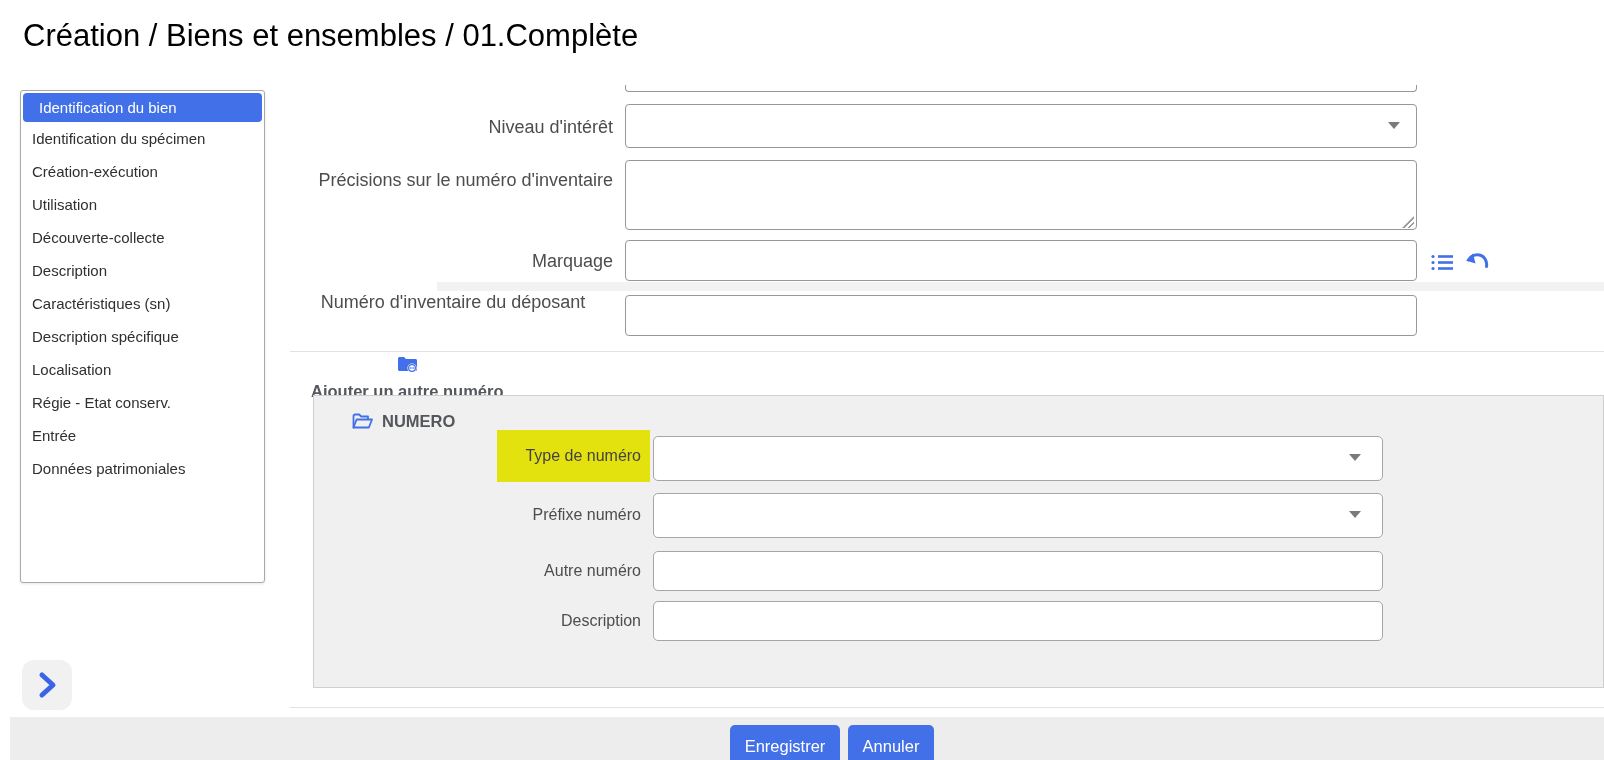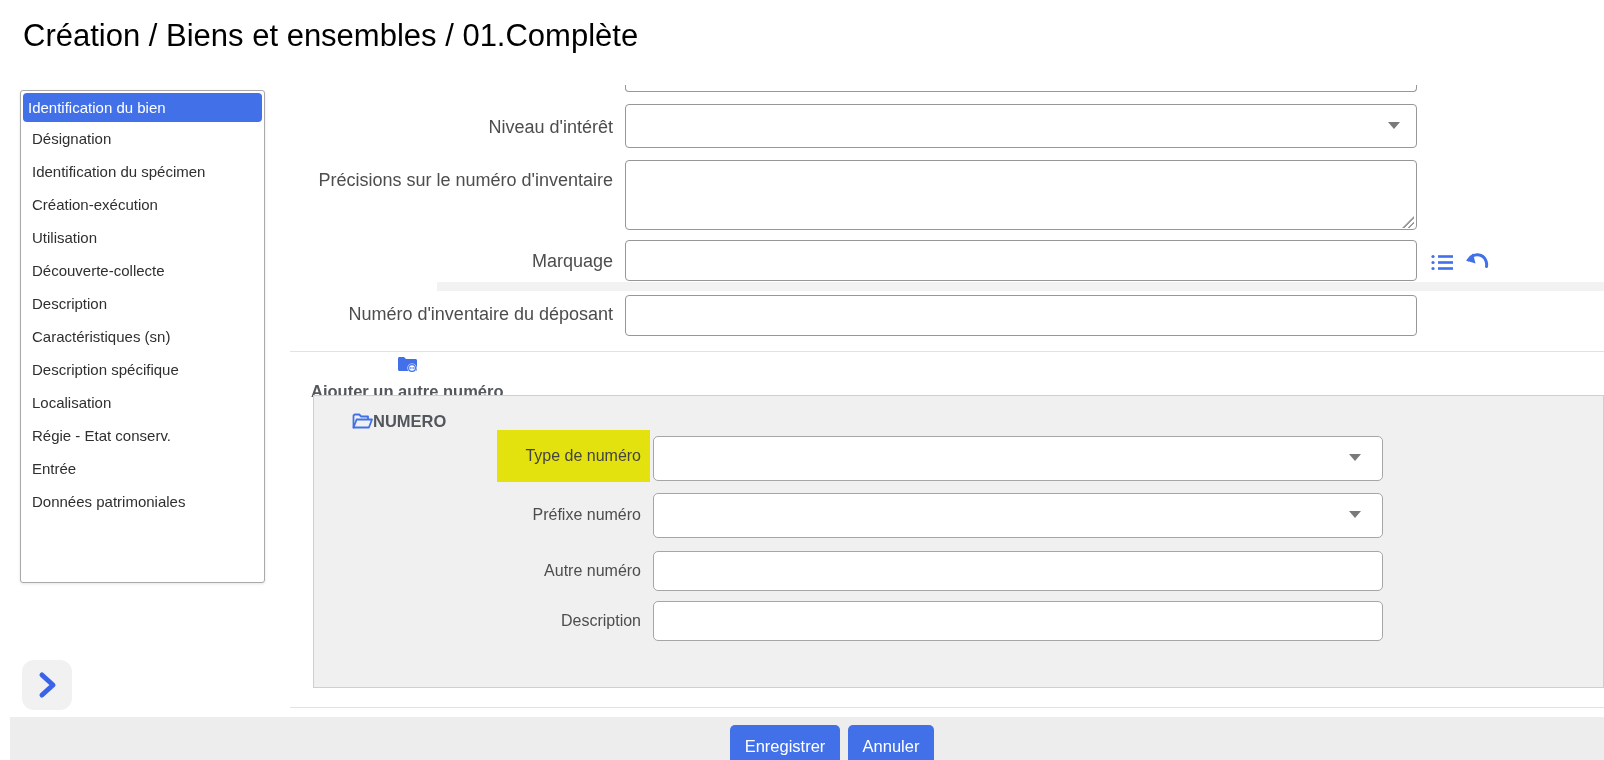--- a/index.html
+++ b/index.html
@@ -17,21 +17,21 @@
     position:absolute; left:20px; top:90px; width:245px; height:493px;
     background:#fff; border:1px solid #a9a9a9; border-radius:3px;
     overflow:hidden; box-shadow:0 1px 3px rgba(0,0,0,0.10);
   }
   .nav-item {
     height:33px; line-height:33px; padding-left:11px;
     font-size:15px; color:#2f2f2f; cursor:pointer; white-space:nowrap;
   }
   .nav-item.selected {
     background:#4170e8; color:#fff; border-radius:4px;
-    margin:2px 2px 0 2px; height:29px; line-height:29px; padding-left:5px;
+    margin:2px 2px 0 2px; height:29px; line-height:29px; padding-left:16px;
   }
   .expand-btn {
     position:absolute; left:22px; top:660px; width:50px; height:50px;
     background:#f1f1f2; border:none; border-radius:12px;
     display:flex; align-items:center; justify-content:center; cursor:pointer;
   }
   
   .flabel {
     position:absolute; left:293px; width:320px; text-align:right;
     font-size:18px; color:#4d4d4d; white-space:nowrap;
@@ -68,21 +68,21 @@
     position:absolute; left:311px; top:355px;
     display:flex; align-items:center; gap:9px;
     font-size:16.5px; font-weight:bold; color:#54585c;flex-direction:column;
   }
   .panel {
     position:absolute; left:313px; top:395px; width:1291px; height:293px;
     background:#f0f0f0; border:1px solid #cfcfcf;
   }
   .group-header {
     position:absolute; left:352px; top:412px;
-    display:flex; align-items:center; 
+    display:flex; align-items:center; gap:9px;
     font-size:16.5px; font-weight:bold; color:#53575b;
   }
   .hl {
     position:absolute; left:497px; top:430px; width:153px; height:52px;
     background:#e4e20e; line-height:52px; text-align:right; padding-right:9px;
     font-size:16px; color:#434343; white-space:nowrap;
   }
   .plabel {
     position:absolute; left:481px; width:160px; text-align:right;
     font-size:16px; color:#4d4d4d; white-space:nowrap;
@@ -105,21 +105,20 @@
 </style>
 </head>
 <body>
 
 <div class="page">
 
   <div class="title">Création / Biens et ensembles / 01.Complète</div>
 
   <div class="sidebar">
     <div class="nav-item selected">Identification du bien</div>
-    <div class="nav-item">Désignation</div>
     <div class="nav-item">Identification du spécimen</div>
     <div class="nav-item">Création-exécution</div>
     <div class="nav-item">Utilisation</div>
     <div class="nav-item">Découverte-collecte</div>
     <div class="nav-item">Description</div>
     <div class="nav-item">Caractéristiques (sn)</div>
     <div class="nav-item">Description spécifique</div>
     <div class="nav-item">Localisation</div>
     <div class="nav-item">Régie - Etat conserv.</div>
     <div class="nav-item">Entrée</div>
@@ -160,21 +159,21 @@
       </svg>
     </button>
     <button class="icon-btn">
       <svg width="26" height="24" viewBox="0 0 26 24" fill="none">
         <path d="M3.5 10 C 8 2.5, 18 3, 21 11 C 22 14, 21.5 16.5, 21.5 16.5" stroke="#4170e8" stroke-width="3" fill="none" stroke-linecap="round"></path>
         <polygon points="1,10.5 10.5,13.5 8,3.5" fill="#4170e8"></polygon>
       </svg>
     </button>
   </div>
 
-  <div class="flabel" style="top:304px;">Numéro d'inventaire du déposant</div>
+  <div class="flabel" style="top:292px;text-align:center;">Numéro d'inventaire du déposant</div>
   <input class="ctl" style="top: 295px; height: 41px;" value="">
 
   <div class="sec-line" style="top:351px;"></div>
   <div class="sec-header">
     <span style="display:flex;">
       <svg width="21" height="18" viewBox="0 0 21 18">
         <path d="M1 3.5 C1 2.7 1.7 2 2.5 2 H7 L9 4 H18.5 C19.3 4 20 4.7 20 5.5 V14.5 C20 15.3 19.3 16 18.5 16 H2.5 C1.7 16 1 15.3 1 14.5 Z" fill="#4170e8"></path>
         <circle cx="15" cy="13" r="4.6" fill="#ffffff"></circle>
         <circle cx="15" cy="13" r="3.4" fill="none" stroke="#4170e8" stroke-width="1.2"></circle>
         <circle cx="13.4" cy="13" r="0.7" fill="#4170e8"></circle>

